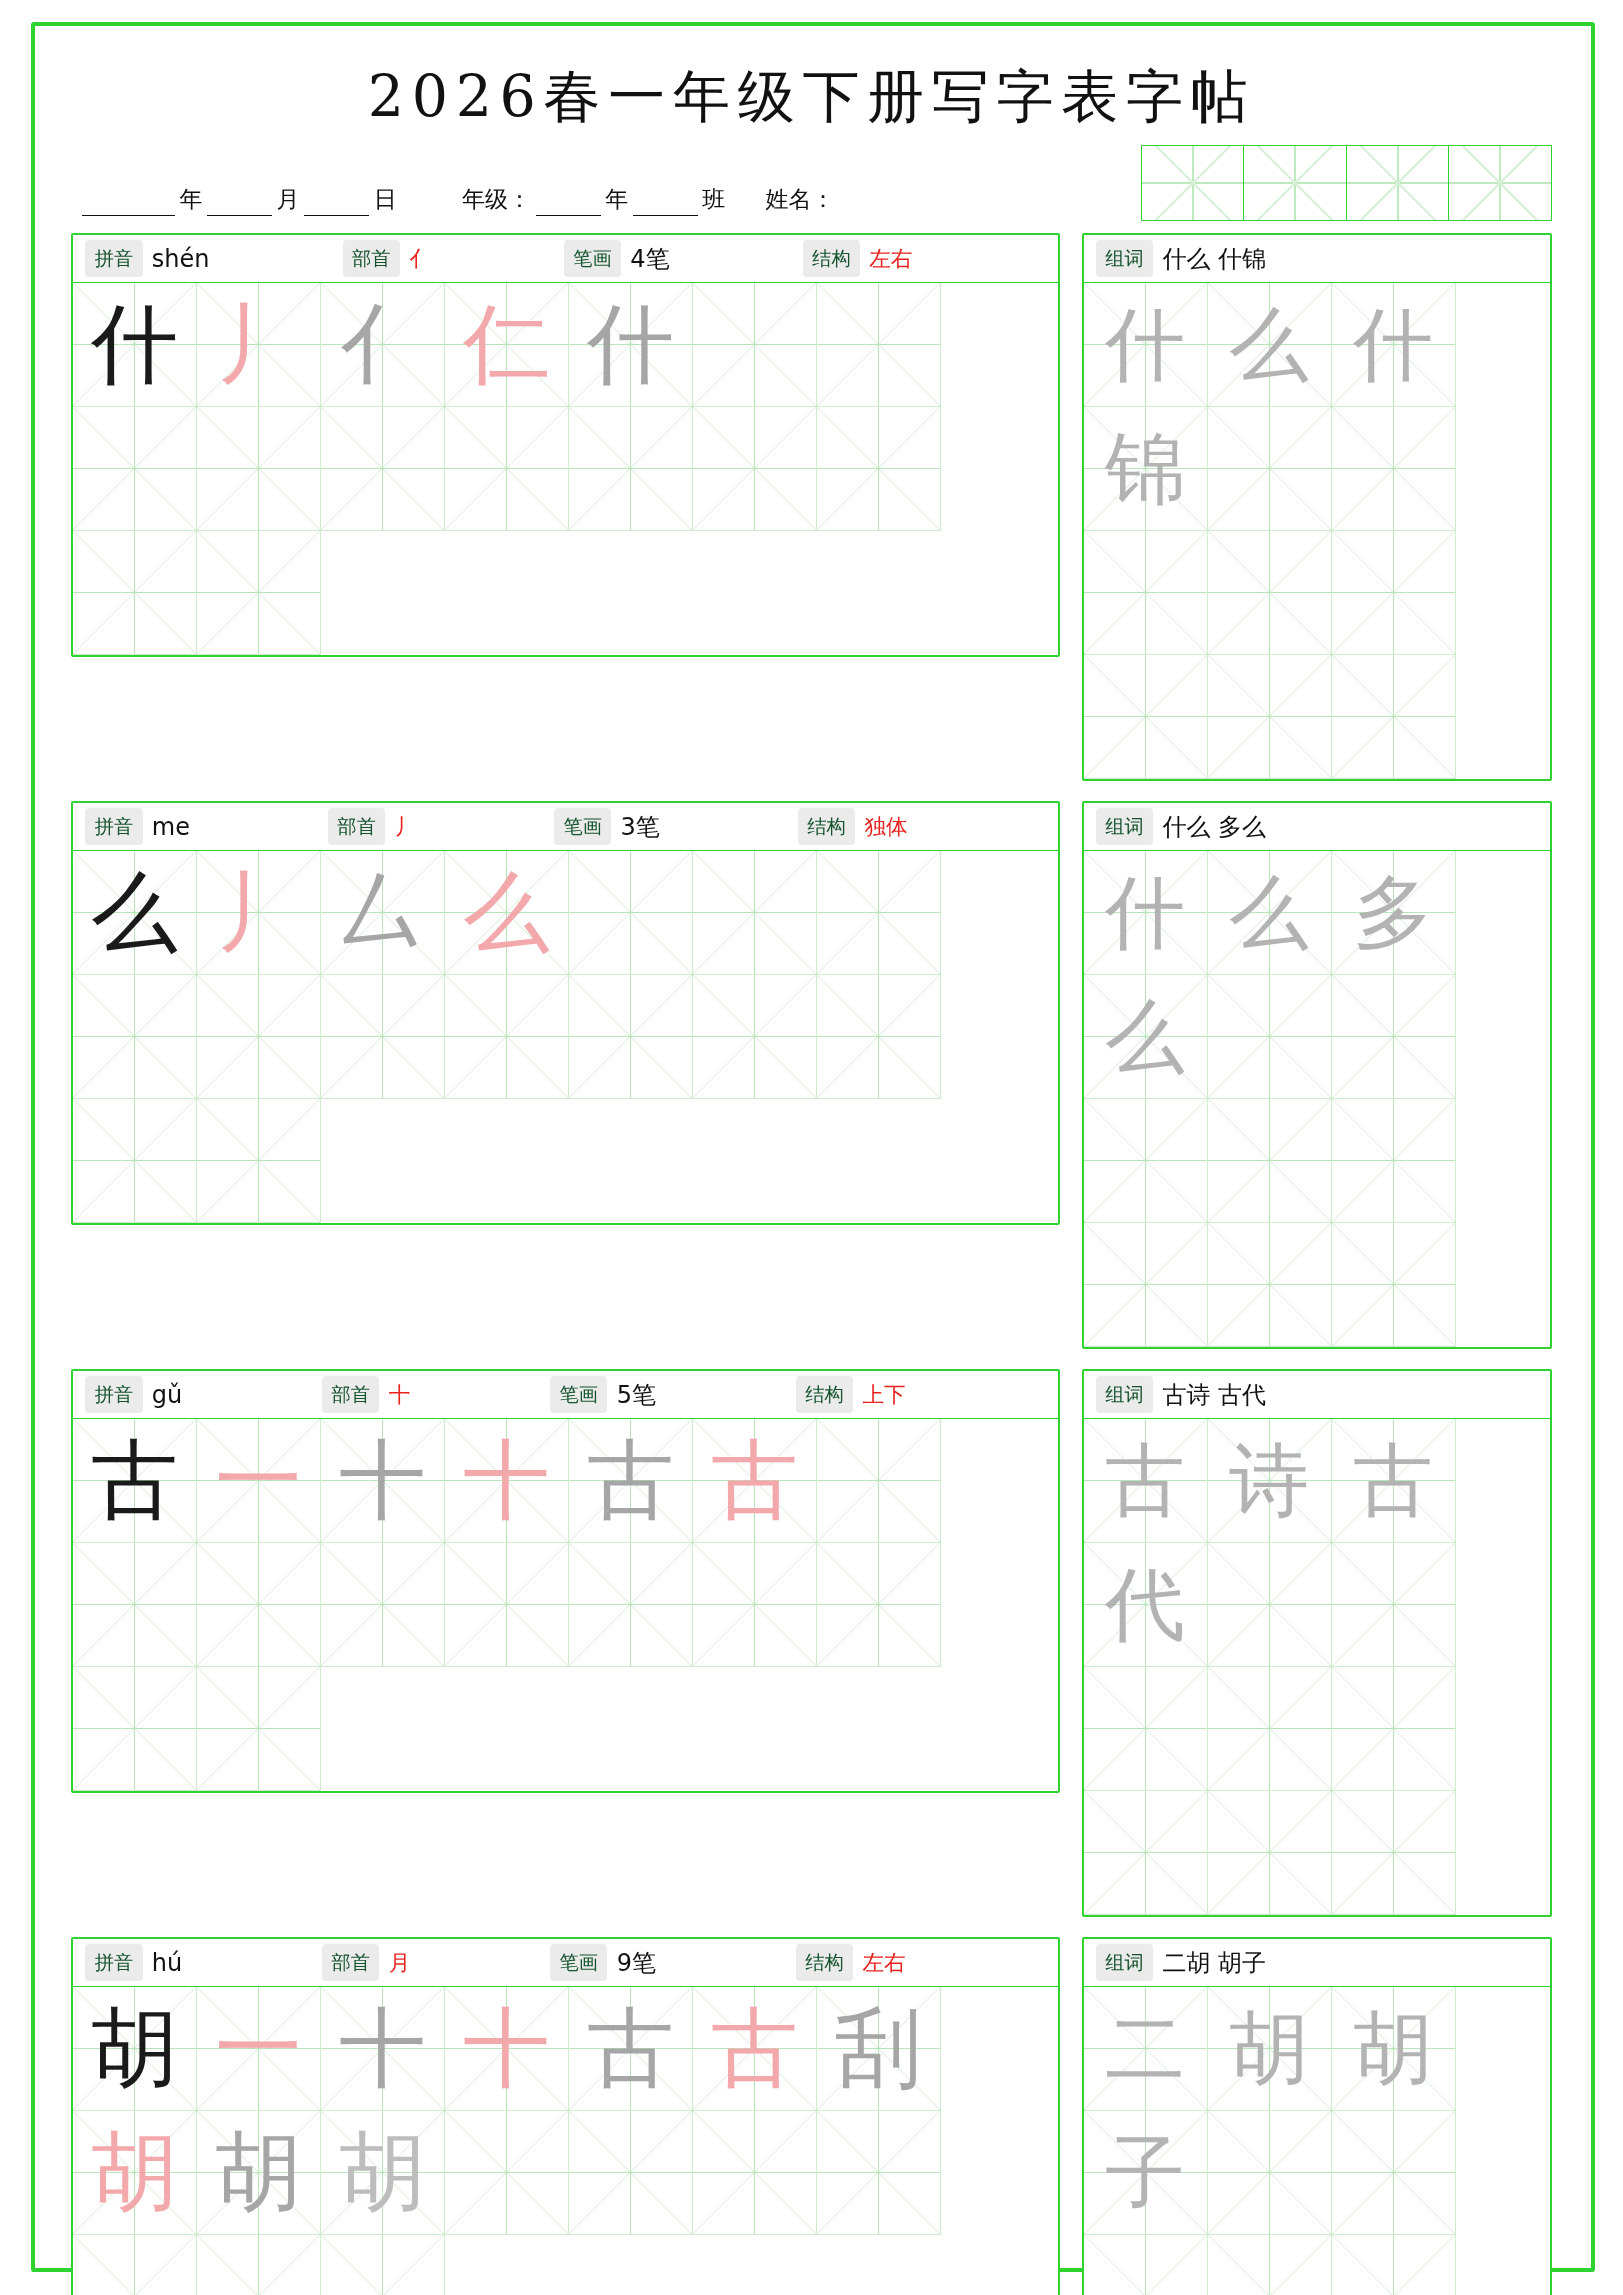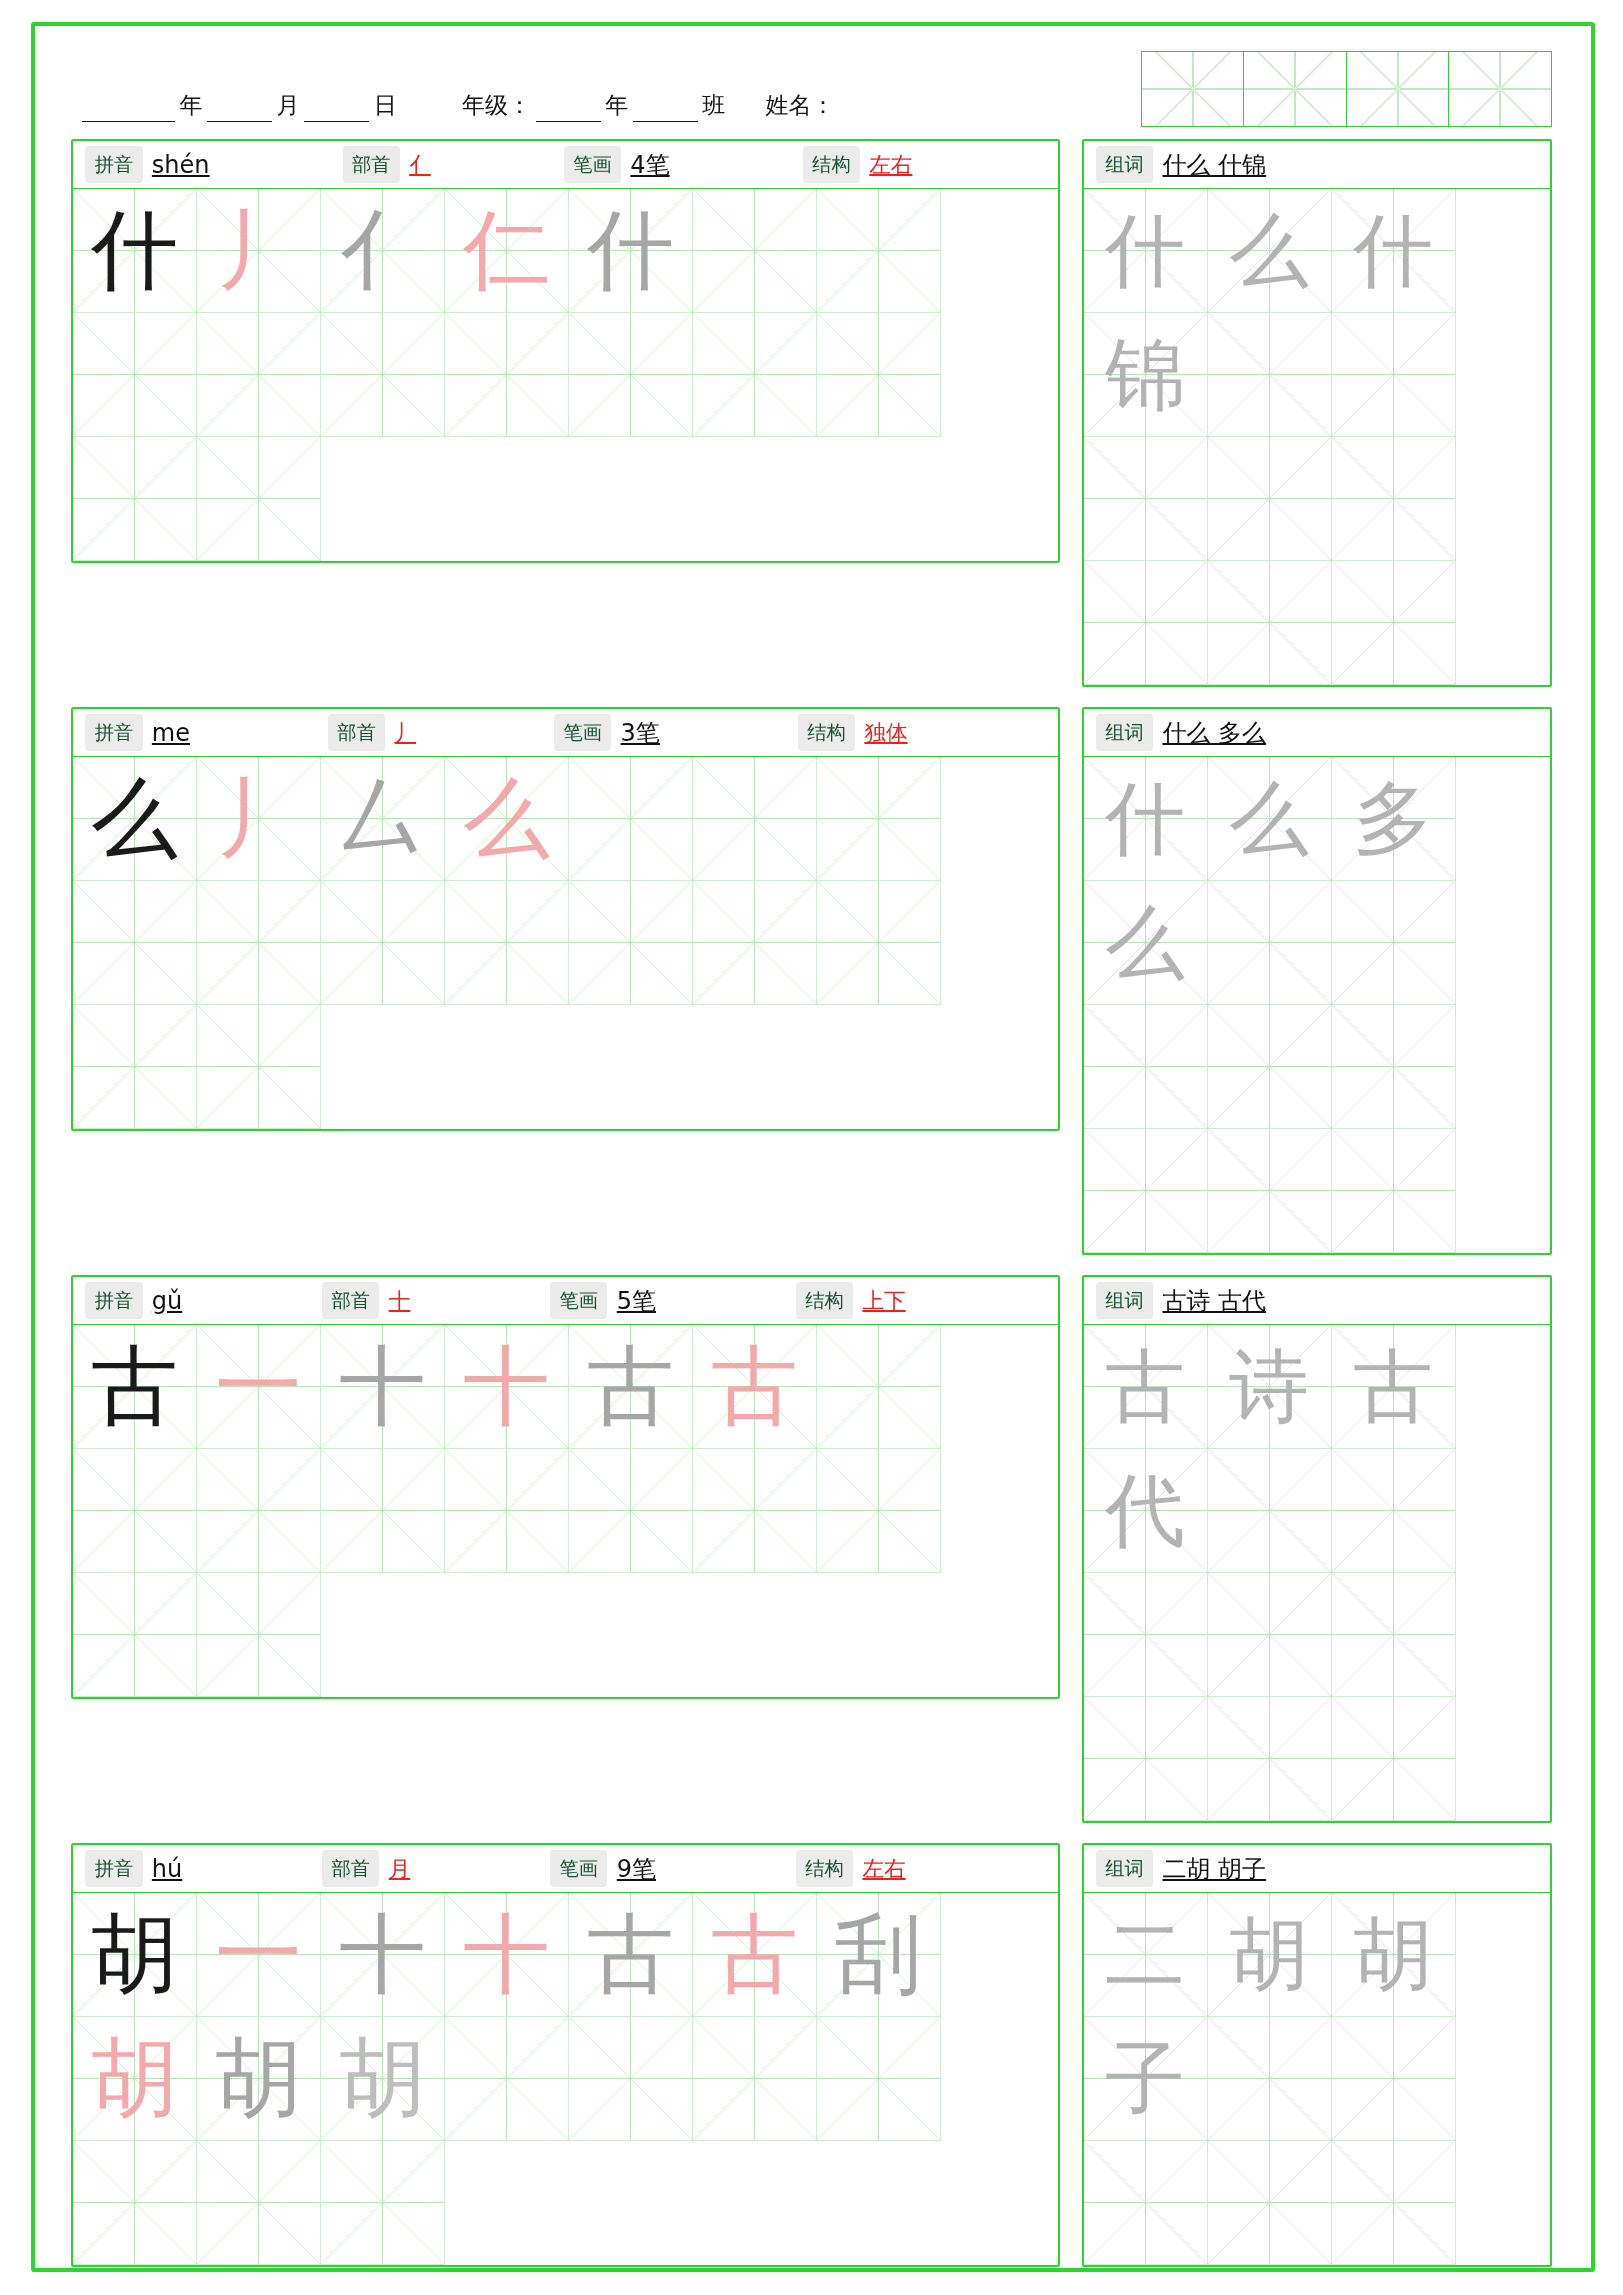--- a/index.html
+++ b/index.html
@@ -119,21 +119,20 @@
     color:#14532d;
     margin-right:9.3px;
     white-space:nowrap;
   }
   .val{
     font-size:24px;
     color:#111;
     margin-right:6.2px;
     white-space:nowrap;
     font-family:"DejaVu Sans", sans-serif;
-    text-decoration:underline;
   }
   .val.red{color:#e8231f;font-size:21.6px;}
   .spacer{flex:1;}
   
   .grid-wrap{display:flex;flex-wrap:wrap;}
   .cell{
     width:124px;height:124px;
     box-sizing:border-box;
     border-right:1.2px solid #cfeccf;
     border-bottom:1.2px solid #cfeccf;
@@ -171,20 +170,21 @@
     font-family:"DejaVu Serif","Liberation Serif",serif;
   }
 </style>
 </head>
 <body>
 
 <div class="page">
   <div class="border-outer"></div>
   <div class="inner">
 
+    <div class="title">2026春一年级下册写字表字帖</div>
 
     <div class="meta">
       <div class="seg">
         <span class="blank b-long"></span>
         <span class="lbl">年</span>
         <span class="blank b-mid"></span>
         <span class="lbl">月</span>
         <span class="blank b-mid"></span>
         <span class="lbl">日</span>
       </div>

